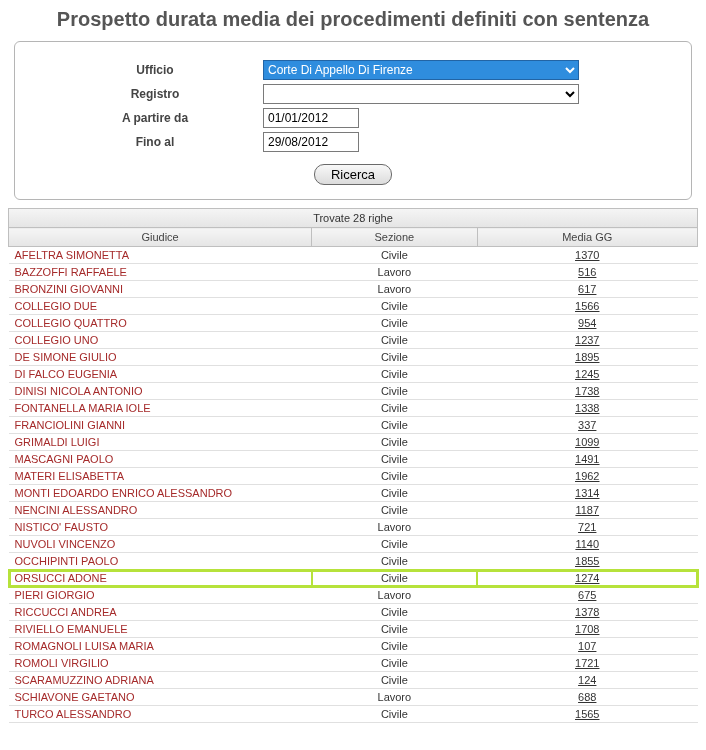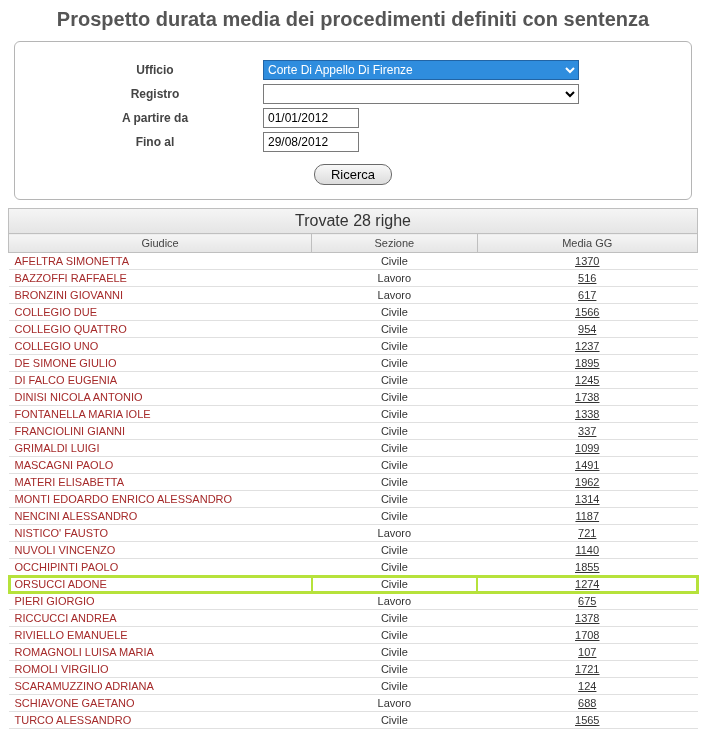--- a/index.html
+++ b/index.html
@@ -64,21 +64,21 @@
   button.search {
     font-size: 13px;
     padding: 2px 16px;
     border: 1px solid #6a6a6a;
     border-radius: 10px;
     background: linear-gradient(#f8f8f8, #dcdcdc);
     cursor: pointer;
   }
   .count-bar {
     text-align: center;
-    font-size: 16px;
+    font-size: 11px;
     background: linear-gradient(#f5f5f5, #e5e5e5);
     border: 1px solid #bfbfbf;
     border-bottom: none;
     padding: 3px 0;
     margin: 0 0 0 0;
   }
   table.results {
     width: 100%;
     border-collapse: collapse;
     font-size: 11px;

